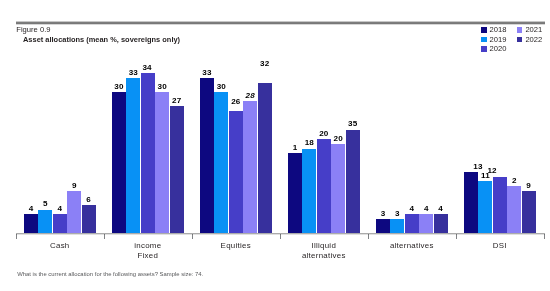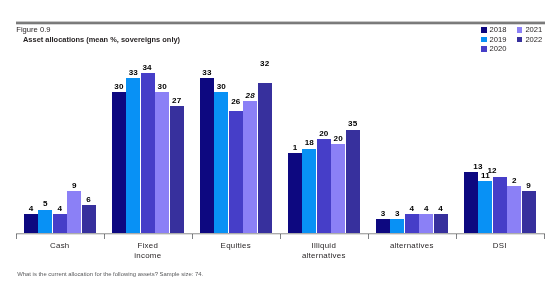--- a/index.html
+++ b/index.html
@@ -76,22 +76,22 @@
       <div class="blabel" style="left: 106.9px; width: 24.15px; top: 82.772px;">30</div>
       <div class="bar" style="left: 126.32px; width: 14.15px; height: 155.318px; top: 77.9522px; background: rgb(8, 145, 245);"></div>
       <div class="blabel" style="left: 121.32px; width: 24.15px; top: 68.6522px;">33</div>
       <div class="bar" style="left: 140.74px; width: 14.15px; height: 160.024px; top: 73.2456px; background: rgb(70, 62, 200);"></div>
       <div class="blabel" style="left: 135px; width: 24.15px; top: 63.9456px;">34</div>
       <div class="bar" style="left: 155.16px; width: 14.15px; height: 141.198px; top: 92.072px; background: rgb(139, 128, 246);"></div>
       <div class="blabel" style="left: 150.16px; width: 24.15px; top: 82.772px;">30</div>
       <div class="bar" style="left: 169.58px; width: 14.15px; height: 127.078px; top: 106.192px; background: rgb(55, 48, 157);"></div>
       <div class="blabel" style="left: 164.58px; width: 24.15px; top: 96.8918px;">27</div>
       <div class="gl" style="left: 87.9px; width: 119.75px; top: 241.4px;">
+        <div>income</div>
         <div>Fixed</div>
-        <div>income</div>
       </div>
       <div class="tick" style="left: 103.9px;"></div>
       <div class="bar" style="left: 199.9px; width: 14.15px; height: 155.318px; top: 77.9522px; background: rgb(13, 8, 128);"></div>
       <div class="blabel" style="left: 194.9px; width: 24.15px; top: 68.6522px;">33</div>
       <div class="bar" style="left: 214.32px; width: 14.15px; height: 141.198px; top: 92.072px; background: rgb(8, 145, 245);"></div>
       <div class="blabel" style="left: 209.32px; width: 24.15px; top: 82.772px;">30</div>
       <div class="bar" style="left: 228.74px; width: 14.15px; height: 122.372px; top: 110.898px; background: rgb(70, 62, 200);"></div>
       <div class="blabel" style="left: 223.74px; width: 24.15px; top: 98px;">26</div>
       <div class="bar" style="left: 243.16px; width: 14.15px; height: 131.785px; top: 101.485px; background: rgb(139, 128, 246);"></div>
       <div class="blabel" style="left: 238.16px; width: 24.15px; top: 92.1852px; font-style: italic;">28</div>

